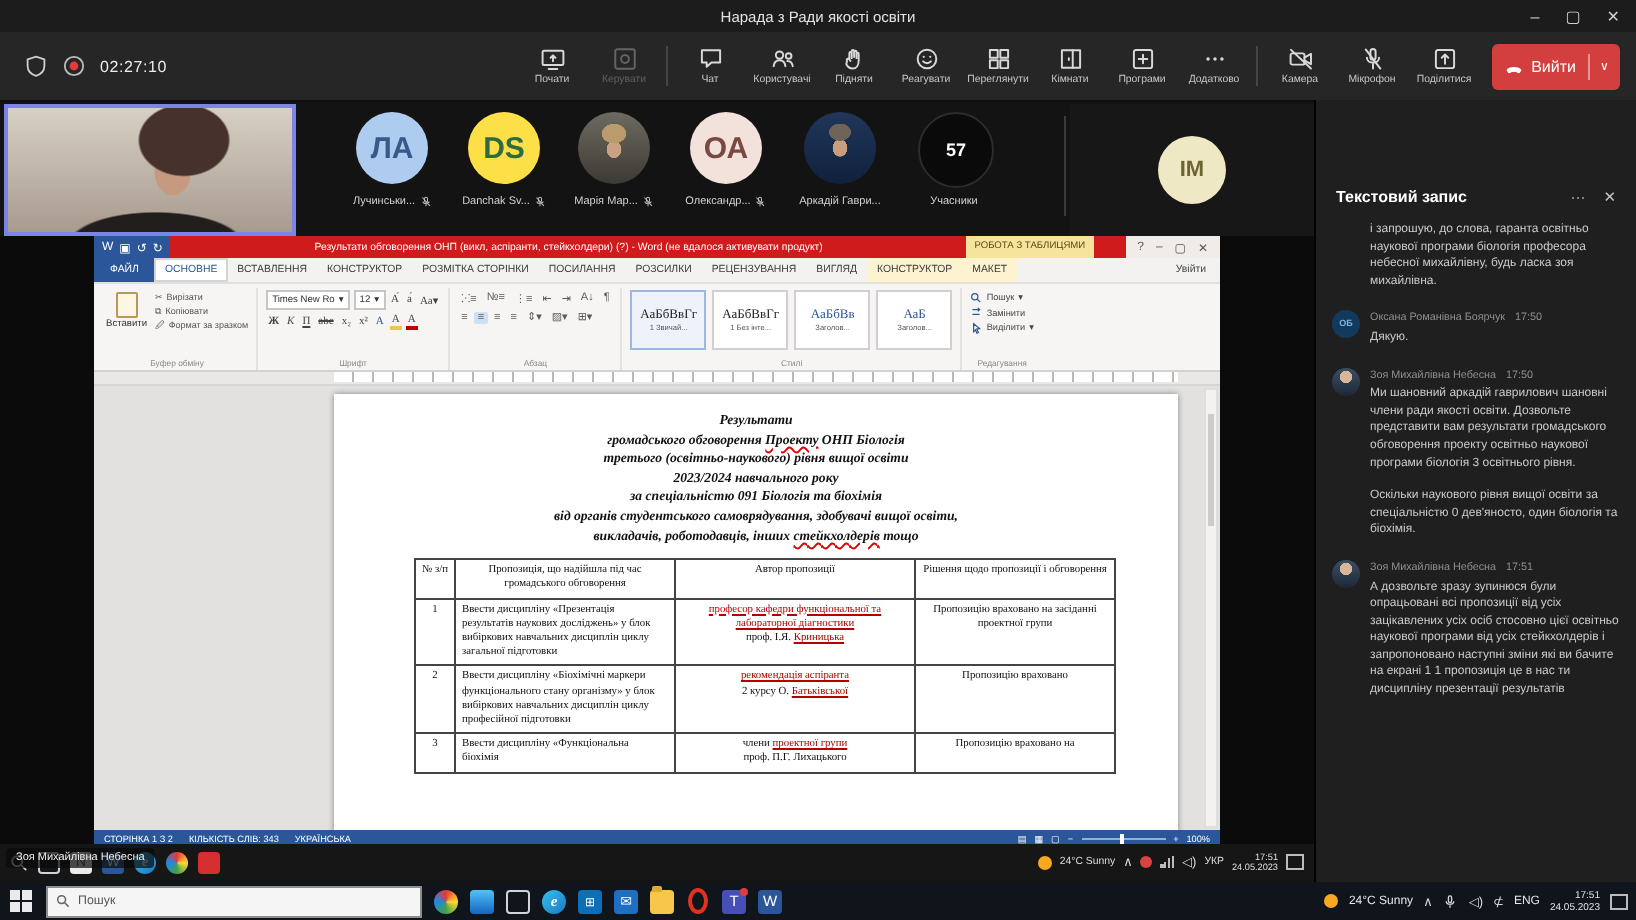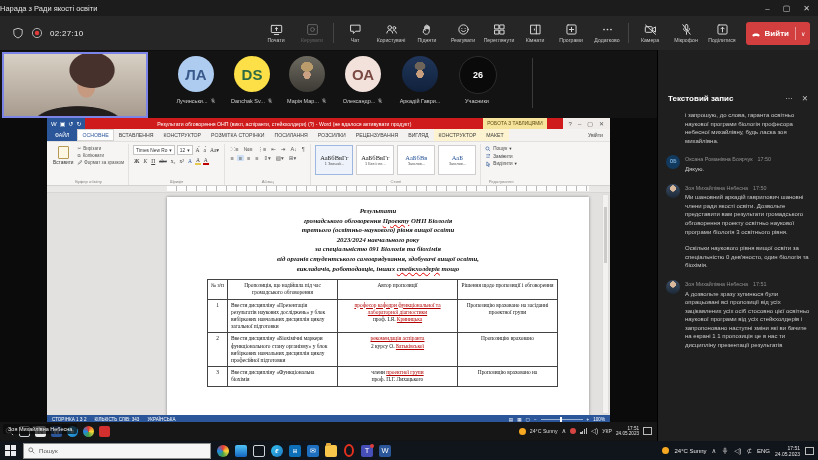--- a/index.html
+++ b/index.html
@@ -2,38 +2,38 @@
 <html><head>
 <meta charset="utf-8">
 <style>
   html,body{margin:0;padding:0;background:#000;}
   .screen{position:relative;width:818px;height:460px;background:#141313;overflow:hidden;
           font-family:"Liberation Sans",sans-serif;-webkit-font-smoothing:antialiased;}
   .abs{position:absolute;}
 
   
   #titlebar{left:0;top:0;width:818px;height:16px;background:#1d1c1c;display:flex;align-items:center;
-            justify-content:flex-start;font-size:7.5px;color:#e3e3e3;}
+            justify-content:center;font-size:7.5px;color:#e3e3e3;}
   .win-ctl{position:absolute;right:8px;top:0;height:16px;display:flex;gap:13px;align-items:center;
            color:#cfcfcf;font-size:8px;}
 
   
   #ctrlbar{left:0;top:16px;width:818px;height:34px;background:#272626;display:flex;align-items:center;
            border-bottom:1px solid #0e0e0e;}
   .rec-group{display:flex;align-items:center;gap:7px;margin-left:12px;text-align:center;}
   .timer{font-size:8px;color:#ececec;letter-spacing:.3px;}
   .tb-spacer{flex:1;}
   .tbtn{width:36px;display:flex;flex-direction:column;align-items:center;gap:1px;cursor:default;}
   .tbtn svg{width:13px;height:13px;stroke:#d9d9d9;fill:none;stroke-width:.9;stroke-linecap:round;stroke-linejoin:round;}
   .tbtn .lbl{font-size:5.2px;color:#c6c6c6;white-space:nowrap;}
   .tbtn.disabled{opacity:.35;}
   .vdiv{width:1px;height:20px;background:#454545;margin:0 3px;}
   .leave{width:64px;height:23px;background:#d33f3f;border-radius:3px;display:flex;align-items:center;
          justify-content:center;gap:4px;color:#fff;margin:0 8px 0 6px;}
-  .leave .lbl{font-size:8px;font-weight:bold;}
+  .leave .lbl{font-size:8px;font-weight:normal;}
   .leave .chev{border-left:1px solid rgba(255,255,255,.45);padding-left:5px;margin-left:2px;font-size:6px;
                height:13px;display:flex;align-items:center;}
 
   
   #video-tile{left:2px;top:52px;width:146px;height:66px;border:2px solid #7d84e8;box-sizing:border-box;
     background:
       radial-gradient(38px 30px at 62% 26%, #46312d 58%, rgba(0,0,0,0) 61%),
       radial-gradient(15px 19px at 58% 52%, #c69a80 58%, rgba(0,0,0,0) 62%),
       radial-gradient(70px 26px at 52% 110%, #221e1e 60%, rgba(0,0,0,0) 63%),
       linear-gradient(#d8d0c4,#a79b8e);}
@@ -352,27 +352,32 @@
         <path d="M2 3.6c0 2 4 2 4 0M4 5.6v1.2M1.6 1l5 5.6" stroke="#bbb" fill="none" stroke-width=".7"></path>
       </svg>
     </div>
 
   <div class="abs pav photo2" style="left:402px;"></div>
   <div class="abs plbl" style="left:388px;">
       <span>Аркадій Гаври...</span>
     </div>
 
   <div class="abs pav" id="count-av" style="left:459px;">
-      <span>26</span>
+      <span>57</span>
     </div>
   <div class="abs plbl" style="left:445px;">
       <span>Учасники</span>
     </div>
 
   <div class="abs strip-div"></div>
+  <div class="abs" id="spotlight">
+    <div class="circ">
+        <span>ІМ</span>
+      </div>
+  </div>
 
   <div class="abs" id="sharebg"></div>
 
   <div class="abs" id="word">
     <div class="wtitle">
       <div class="qat">
         <span>W</span>
         <span>▣</span>
         <span>↺</span>
         <span>↻</span>

